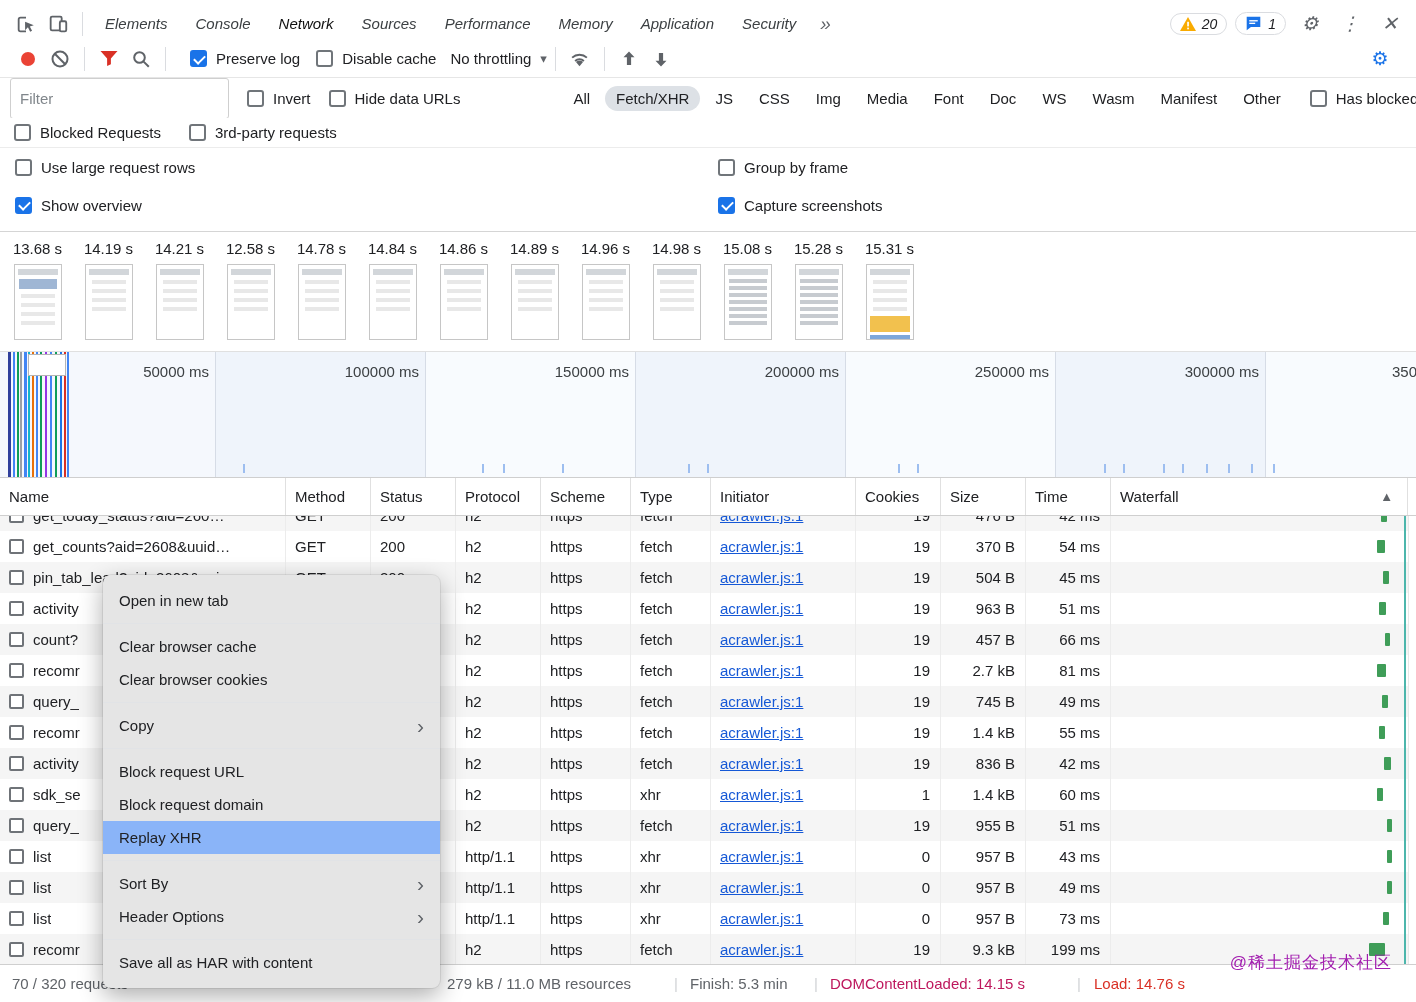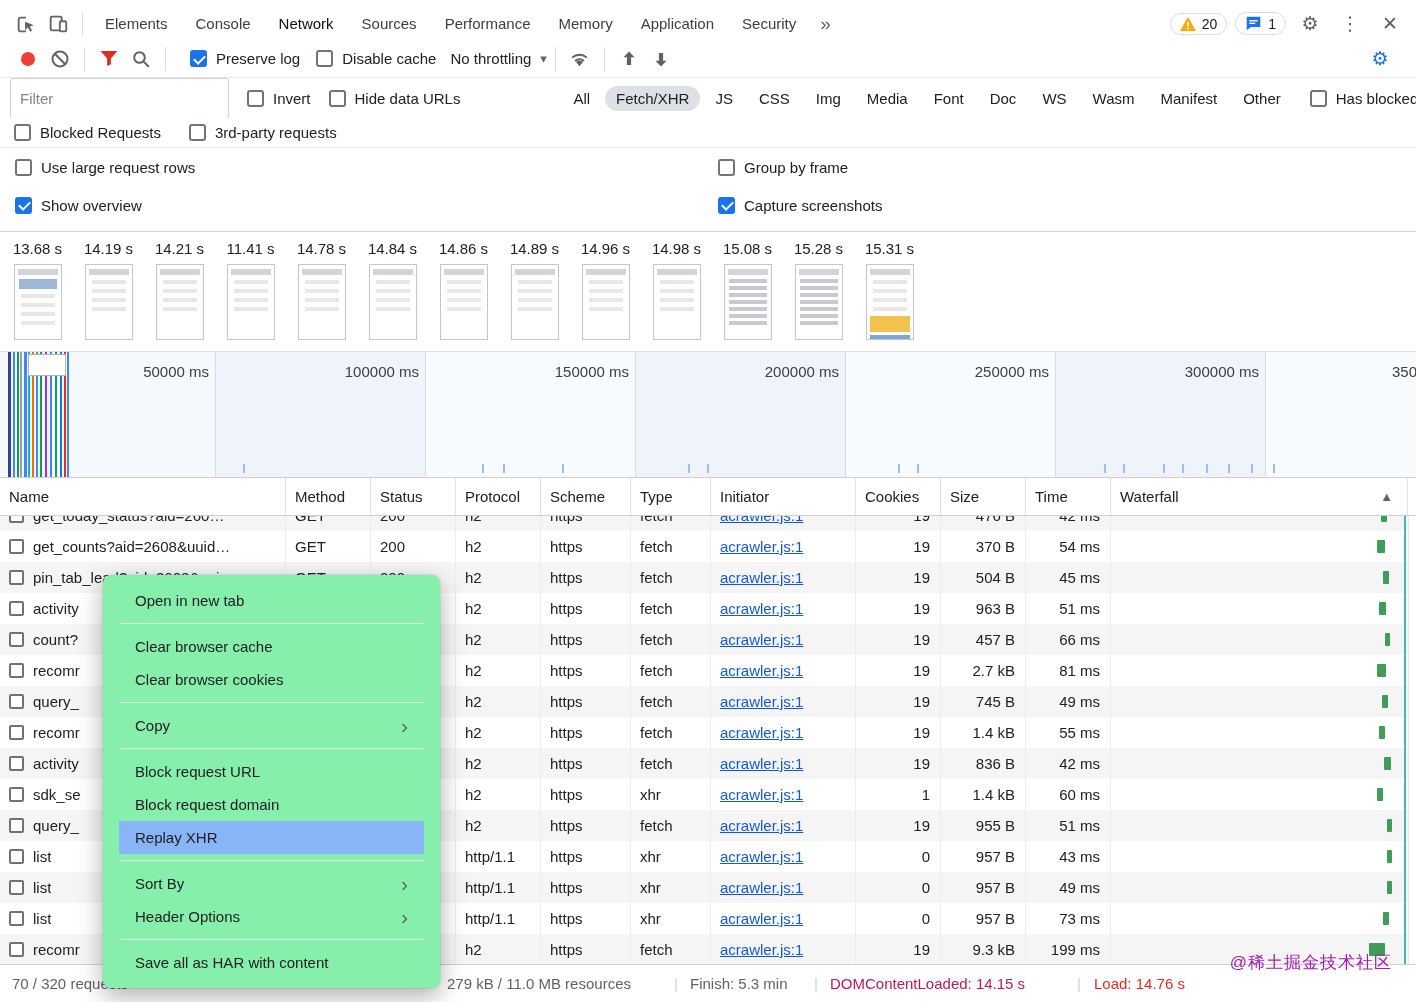--- a/index.html
+++ b/index.html
@@ -1,20 +1,20 @@
 <!DOCTYPE html>
 <html><head>
 <meta charset="utf-8">
 <style>
   * { margin:0; padding:0; box-sizing:border-box; }
   body { font-family:"Liberation Sans", sans-serif; background:#e9e9e9; }
   .app { position:relative; width:1416px; height:1002px; background:#fff; overflow:hidden; font-size:15px; color:#202124; }
 
   
-  .tabbar { position:absolute; top:0; left:0; right:0; height:48px; display:flex; align-items:center; padding:0 10px; border-bottom:1px solid #d8d8d8; background:#fff; }
+  .tabbar { position:absolute; top:0; left:0; right:0; height:48px; display:flex; align-items:center; padding:0 10px; border-bottom:1px solid #d8d8d8; background:#fff;font-style:italic; }
   .icon-btn { display:inline-flex; align-items:center; justify-content:center; width:32px; height:30px; cursor:pointer; }
   .icon-btn.glyph { font-size:19px; color:#5f6368; }
   .icon-btn.blue { color:#1a73e8; }
   .vsep { width:1px; height:24px; background:#dadce0; margin:0 8px; flex:none; }
   .tabs { display:flex; height:40px; }
   .tab { padding:0 14px; line-height:39px; color:#3c4043; white-space:nowrap; cursor:pointer; }
   .tab.active { color:#111; box-shadow: inset 0 -3px 0 #1a73e8; }
   .more-tabs { color:#5f6368; font-size:19px; padding:0 10px; cursor:pointer; }
   .tb-right { margin-left:auto; display:flex; align-items:center; gap:8px; }
   .badge { display:inline-flex; align-items:center; gap:6px; padding:2px 9px; border:1px solid #dadce0; border-radius:13px; background:#fff; cursor:pointer; }
@@ -94,21 +94,21 @@
 
   
   .statusbar { position:absolute; left:0; right:0; bottom:0; height:38px; border-top:1px solid #cfcfcf; background:#fff; }
   .sb { position:absolute; top:0; line-height:37px; white-space:nowrap; }
   .sb.grey { color:#5f6368; }
   .sb.blue { color:#be185d; }
   .sb.red { color:#d93025; }
   .sb-sep { position:absolute; top:0; line-height:37px; color:#d0d3d6; }
 
   
-  .ctxmenu { position:absolute; left:103px; top:575px; width:337px; background:#86efac; border-radius:8px; padding:9px 16px; box-shadow:0 0 0 1px rgba(0,0,0,.07), 0 8px 24px rgba(0,0,0,.32); z-index:60; }
+  .ctxmenu { position:absolute; left:103px; top:575px; width:337px; background:#e5e5e5; border-radius:8px; padding:9px 0; box-shadow:0 0 0 1px rgba(0,0,0,.07), 0 8px 24px rgba(0,0,0,.32); z-index:60; }
   .m-item { height:33px; display:flex; align-items:center; justify-content:space-between; padding:0 16px; color:#202124; cursor:pointer; white-space:nowrap; }
   .m-item.hl { background:#8ab4f8; }
   .m-sep { height:1px; background:#e1e3e6; margin:6px 0; }
   .m-arrow { color:#5f6368; font-size:21px; line-height:1; }
 
   .watermark { position:absolute; top:951px; right:24px; color:#a21caf; font-size:17px; letter-spacing:1px; z-index:55; }
 </style>
 </head>
 <body>
 
@@ -308,21 +308,21 @@
         <div class="fs-time">14.21 s</div>
         <div class="fs-thumb">
           <div class="tl hd"></div>
           <div class="tl"></div>
           <div class="tl"></div>
           <div class="tl"></div>
           <div class="tl"></div>
         </div>
       </div>
       <div class="fs-col">
-        <div class="fs-time">11.41 s</div>
+        <div class="fs-time">12.58 s</div>
         <div class="fs-thumb">
           <div class="tl hd"></div>
           <div class="tl"></div>
           <div class="tl"></div>
           <div class="tl"></div>
           <div class="tl"></div>
         </div>
       </div>
       <div class="fs-col">
         <div class="fs-time">14.78 s</div>

